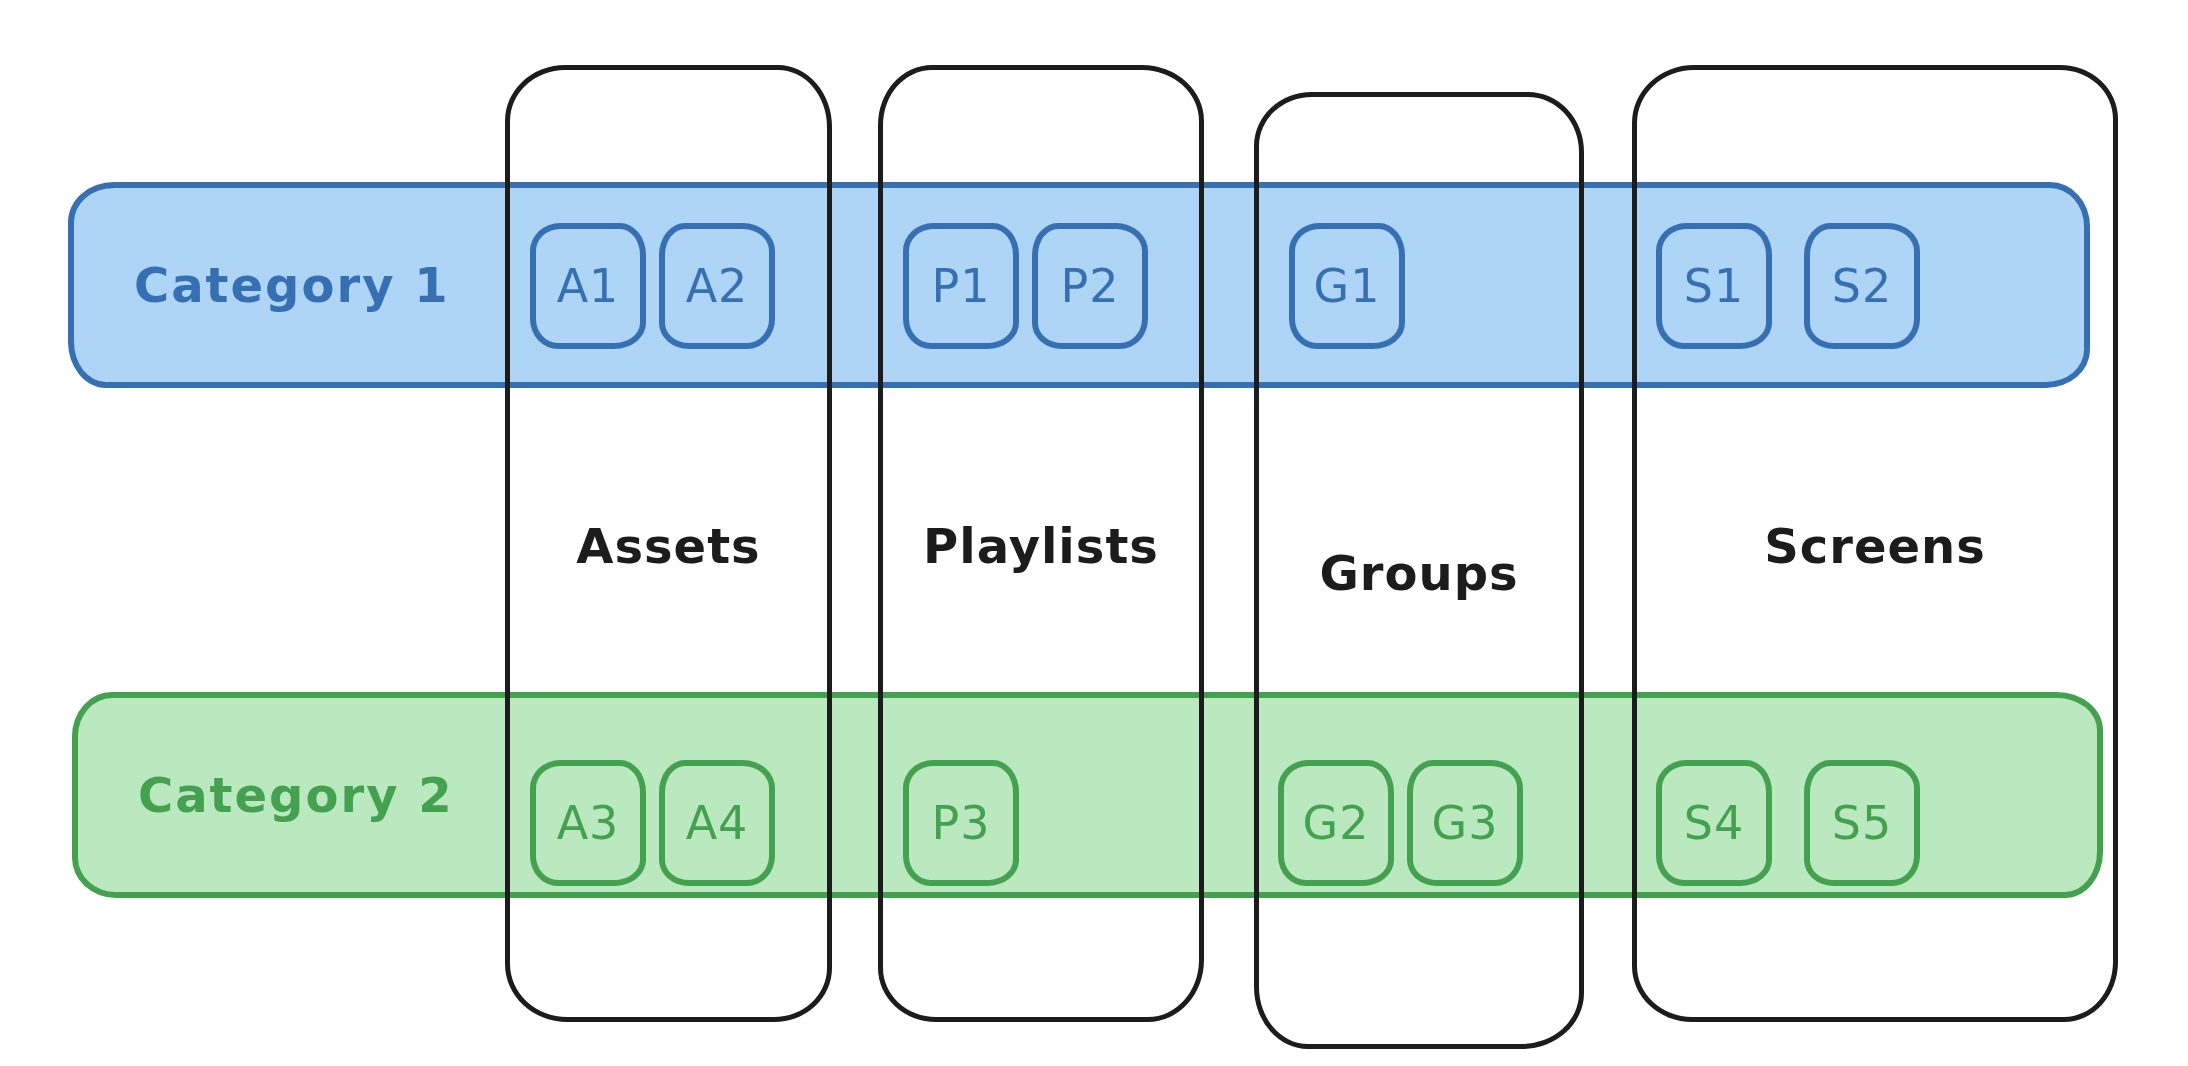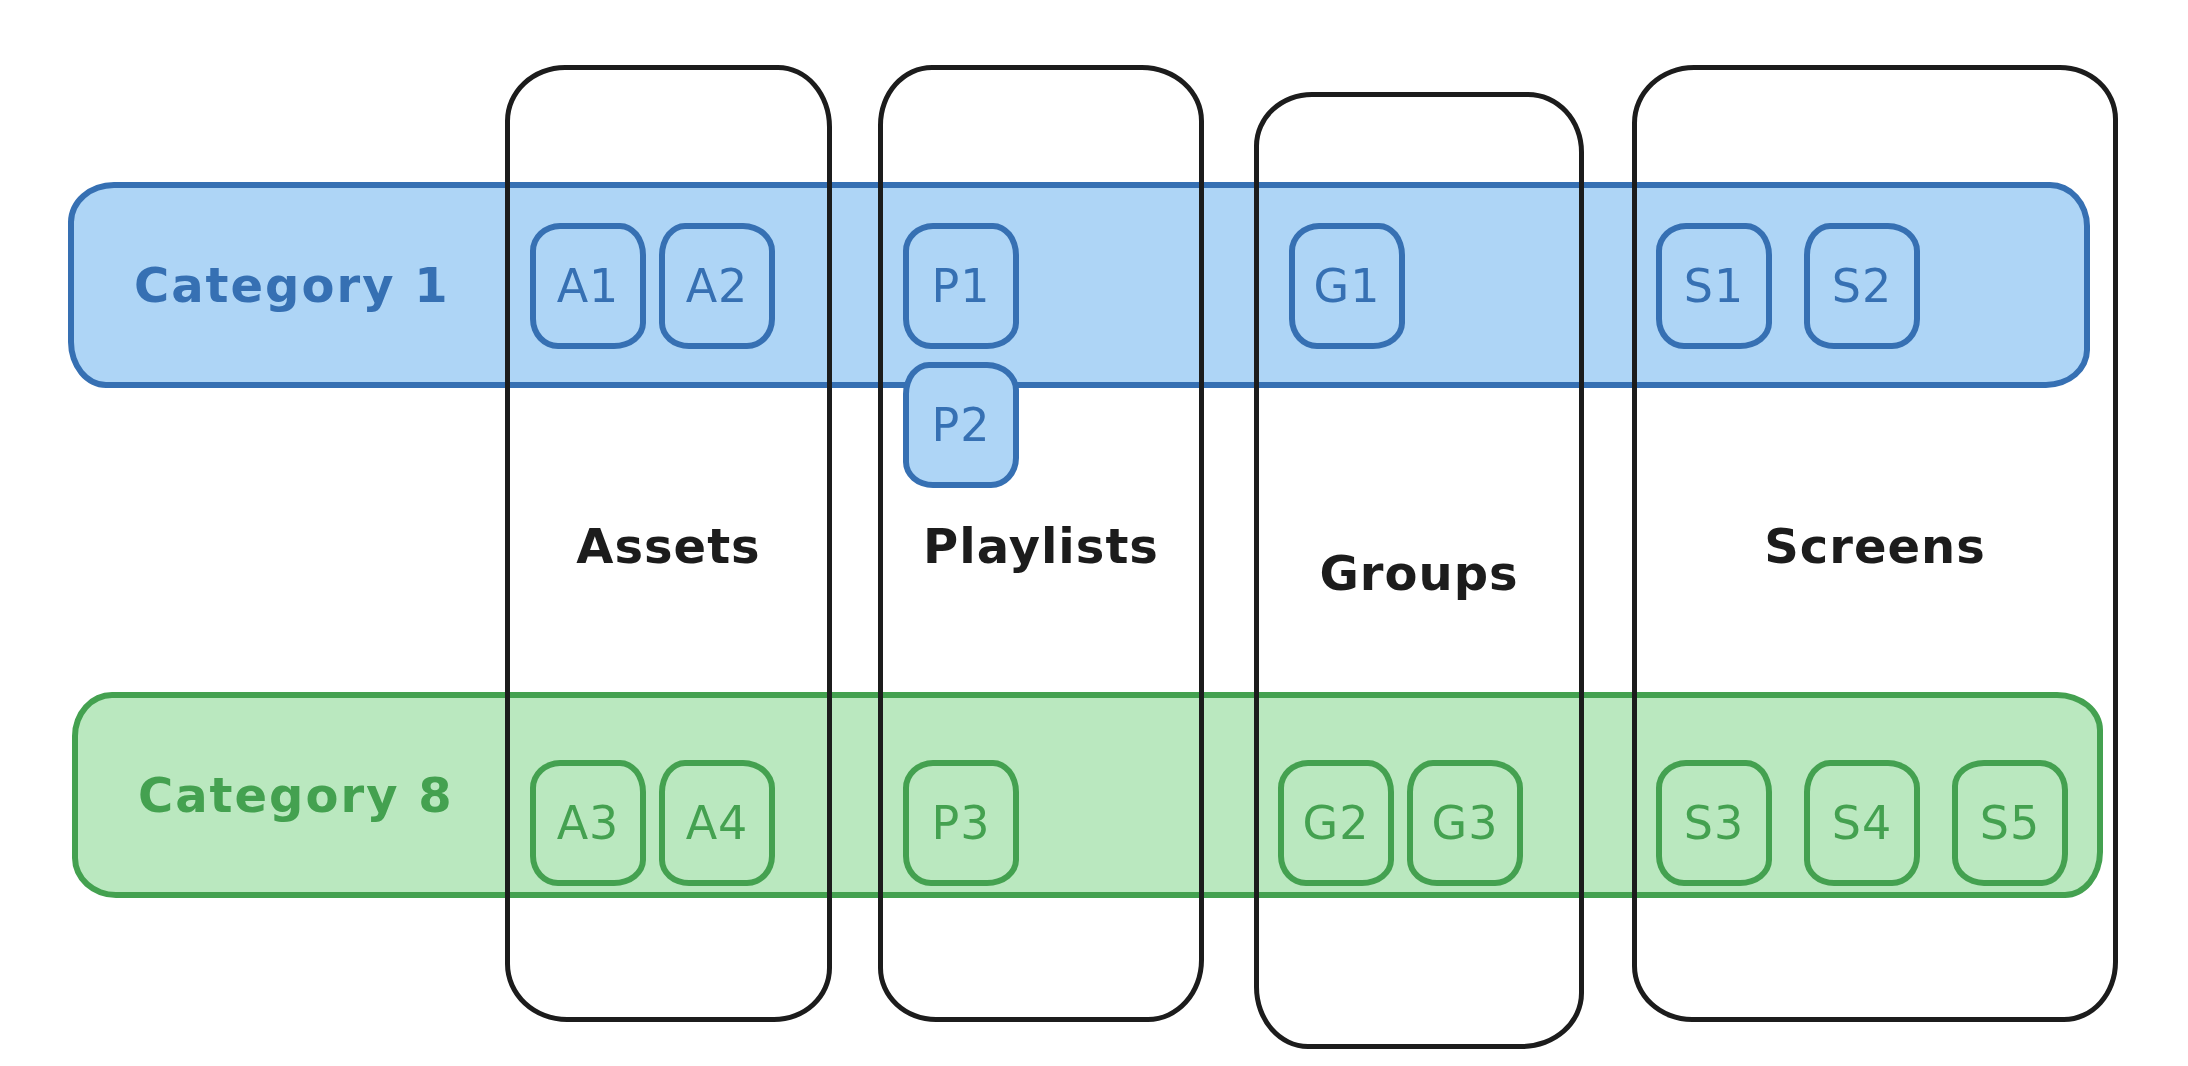--- a/index.html
+++ b/index.html
@@ -53,21 +53,21 @@
     text-align:center;
     font-size:48px;font-weight:600;letter-spacing:1px;
     color:var(--col-stroke);
   }
 
   
   .chips{position:absolute;display:flex;gap:13px;z-index:3;}
   .chips.row0{top:223px;}
   .chips.row1{top:760px;}
   .c-assets   {left:530px;}
-  .c-playlists{left:903px;flex-direction:column;}
+  .c-playlists{left:903px;}
   .c-groups-0 {left:1289px;}
   .c-groups-1 {left:1278px;}
   .c-screens  {left:1656px;gap:32px;}
   .chip{
     width:116px;height:126px;
     display:flex;align-items:center;justify-content:center;
     font-size:46px;font-weight:500;letter-spacing:1px;
     border-width:6px;border-style:solid;
   }
   .row0 .chip{
@@ -82,21 +82,21 @@
 </style>
 </head>
 <body>
 
 <div class="canvas">
 
   <div class="row row-0">
     <span class="row-label">Category 1</span>
   </div>
   <div class="row row-1">
-    <span class="row-label">Category 8</span>
+    <span class="row-label">Category 2</span>
   </div>
 
   <div class="column col-assets">
     <span class="col-title">Assets</span>
   </div>
   <div class="column col-playlists">
     <span class="col-title">Playlists</span>
   </div>
   <div class="column col-groups">
     <span class="col-title">Groups</span>
@@ -126,18 +126,17 @@
       <div class="chip">A4</div>
     </div>
   <div class="chips row1 c-playlists">
       <div class="chip">P3</div>
     </div>
   <div class="chips row1 c-groups-1">
       <div class="chip">G2</div>
       <div class="chip">G3</div>
     </div>
   <div class="chips row1 c-screens">
-      <div class="chip">S3</div>
       <div class="chip">S4</div>
       <div class="chip">S5</div>
     </div>
 
 </div>
 
 </body></html>

